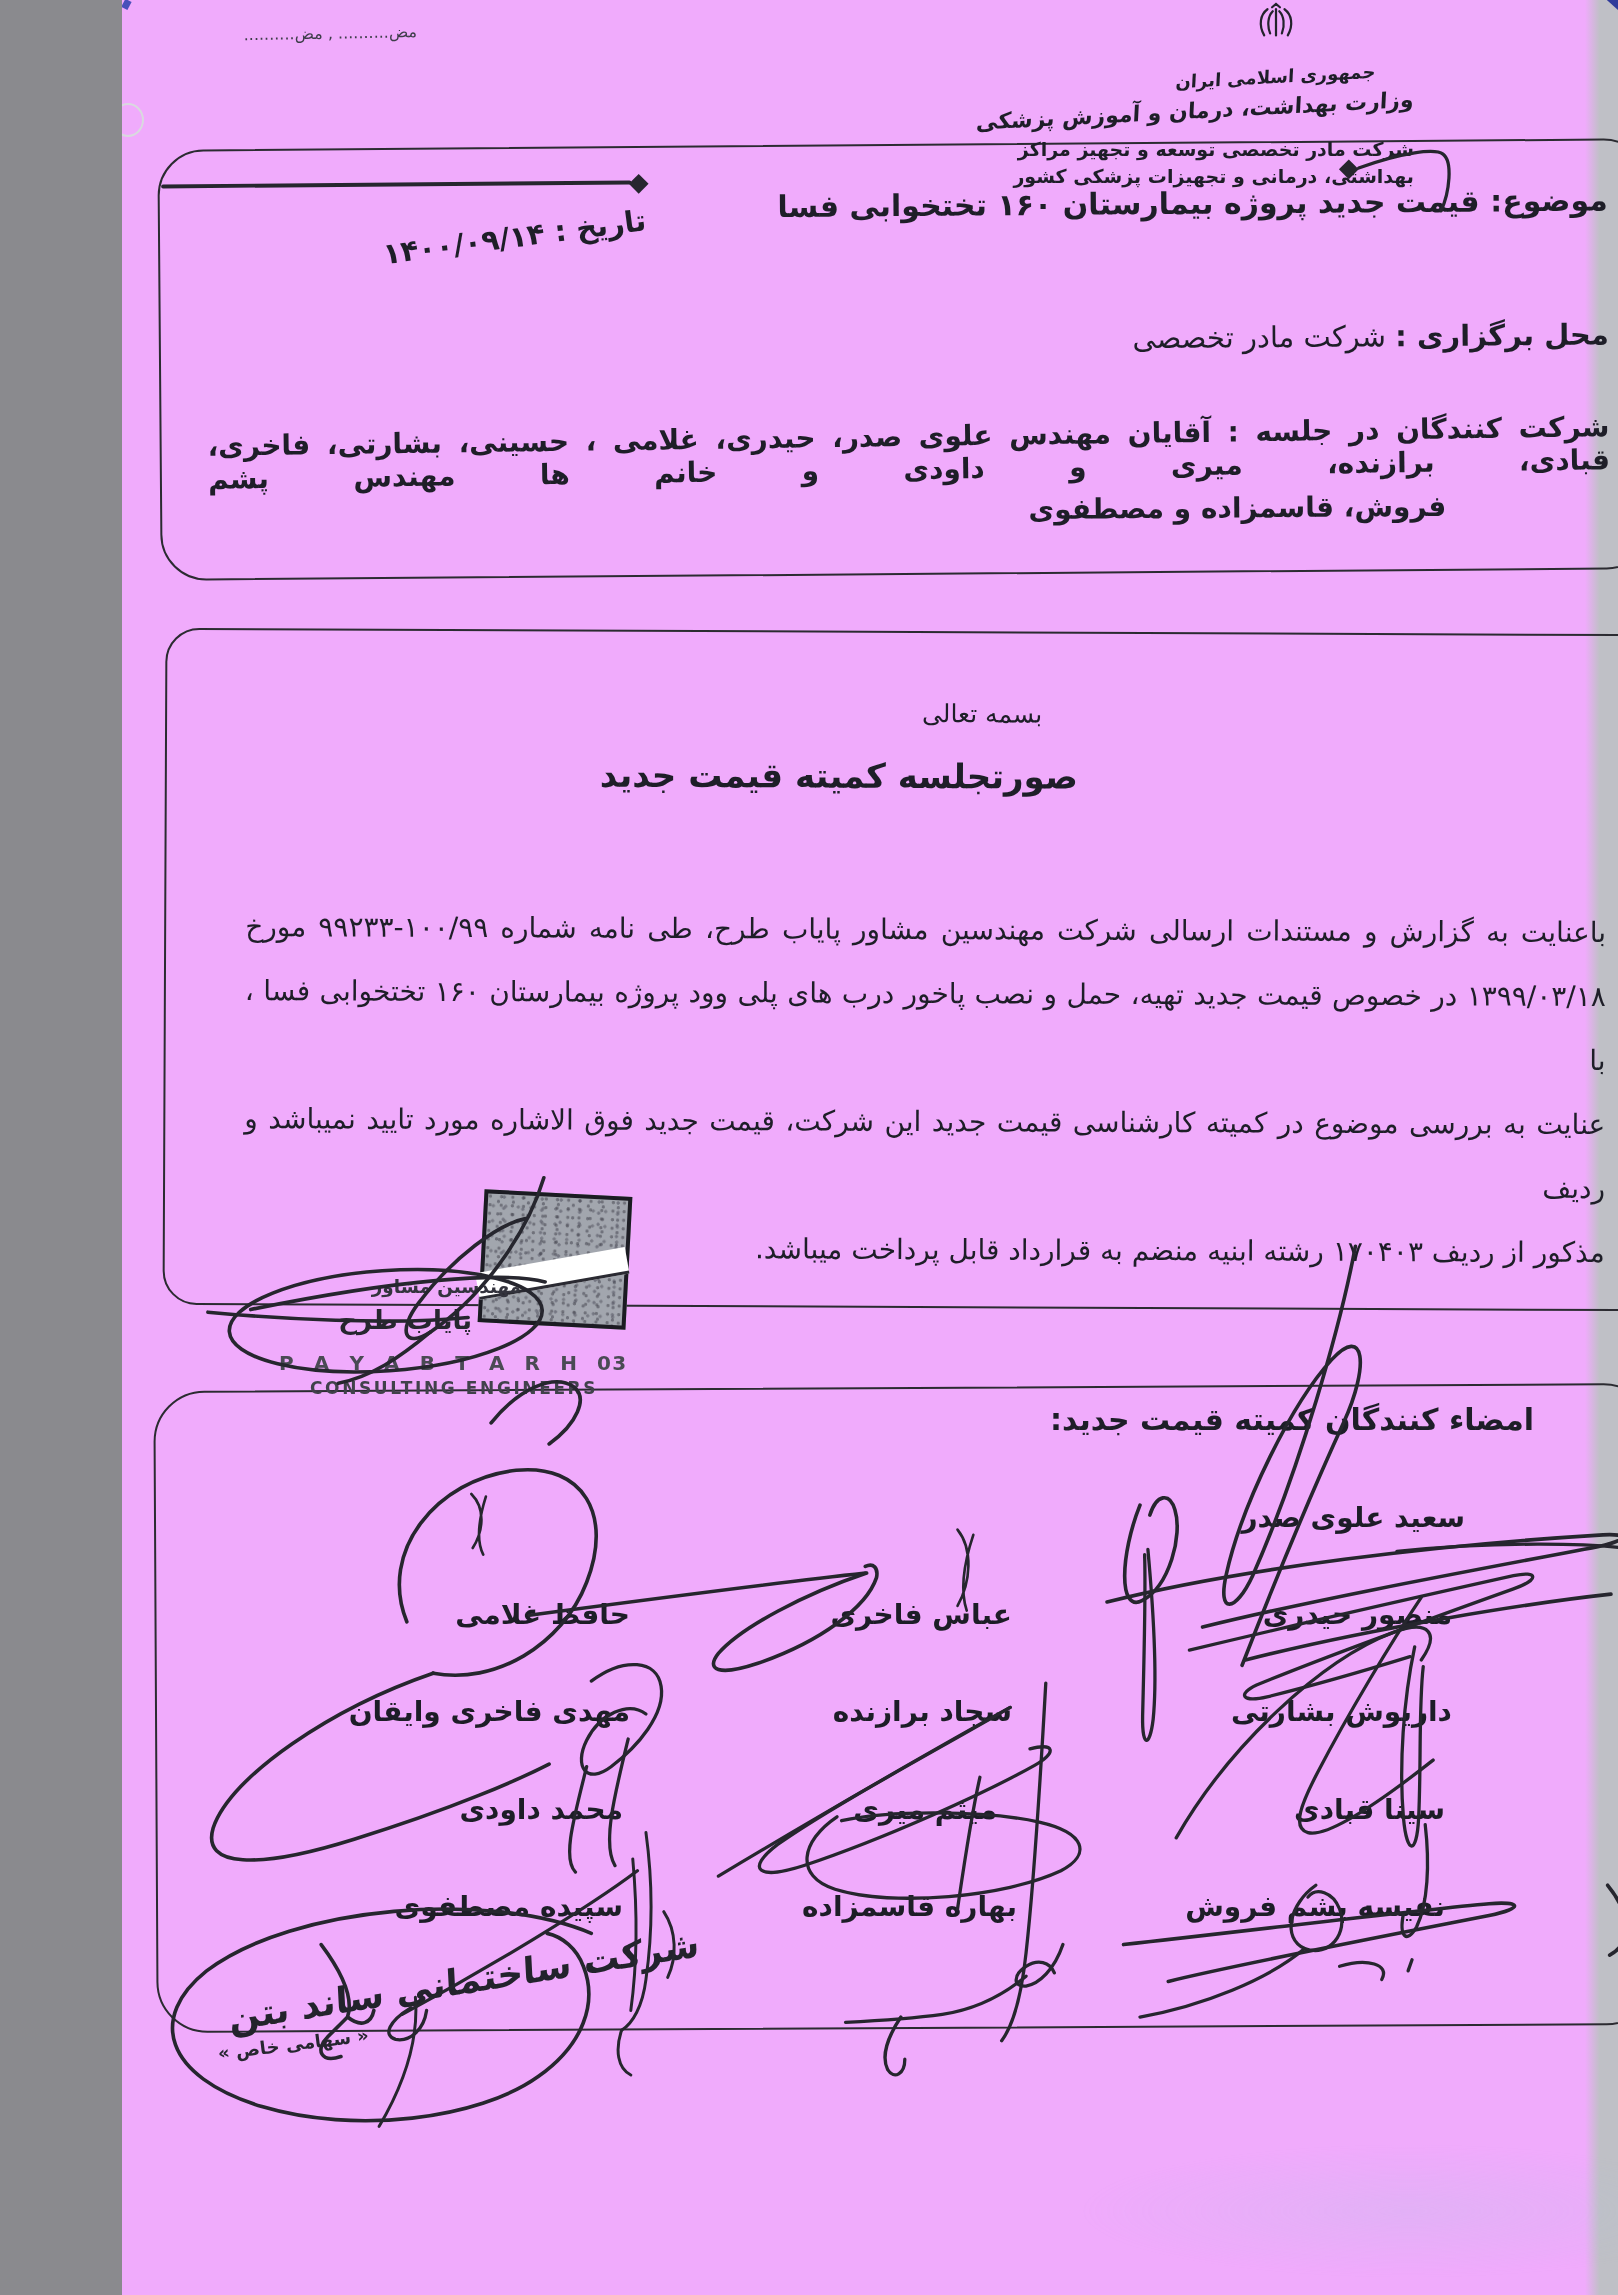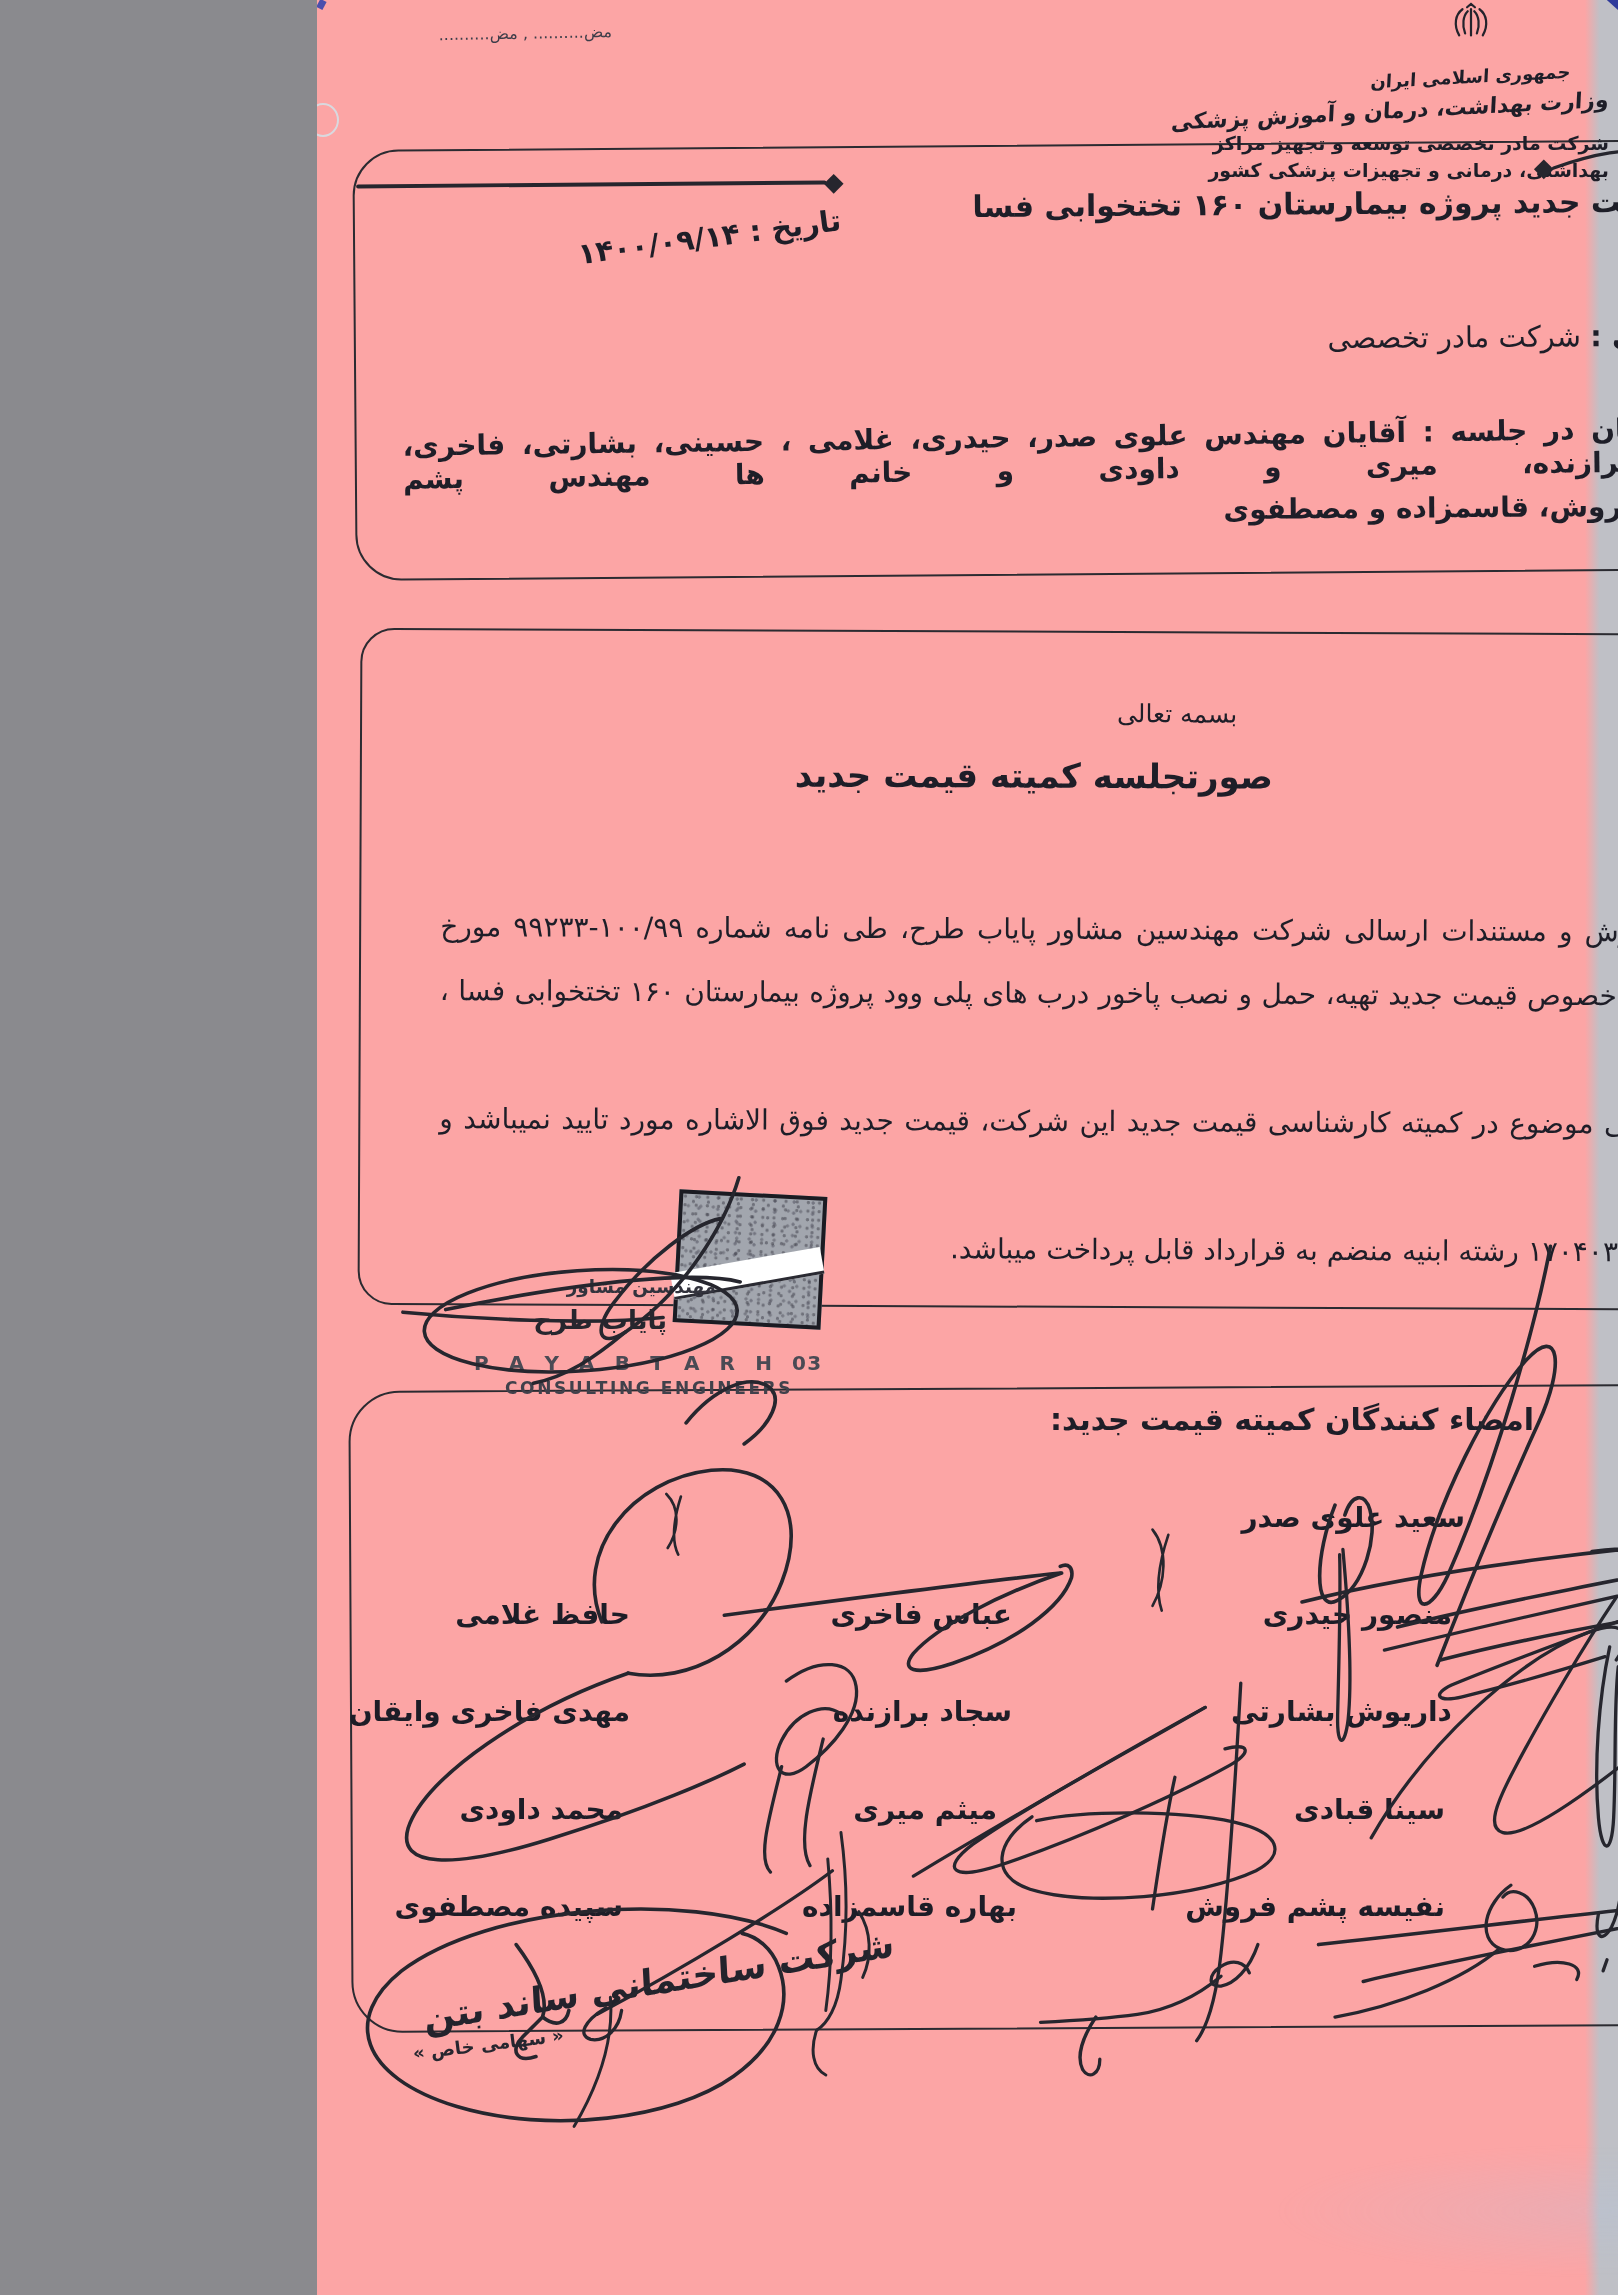--- a/index.html
+++ b/index.html
@@ -1,19 +1,19 @@
 <!DOCTYPE html>
 <html lang="fa" dir="rtl" style="font-size:10.5px"><head>
 <meta charset="utf-8">
 <style>
   html,body{margin:0;padding:0;background:#8a8a8e;}
   .page{
     position:relative;
-    width:1301px;height:2295px;
-    background:#fca5a5;
+    width:1496px;height:2295px;
+    background:#f0abfc;
     overflow:hidden;
     font-family:"DejaVu Sans",sans-serif;
     color:#1e1e28;
     direction:rtl;
   }
   .abs{position:absolute;}
   .nowrap{white-space:nowrap;}
   
   .scan-band{right:0;top:0;width:33px;height:2295px;
     background:linear-gradient(to left,#bfc0c6 55%,rgba(191,192,198,0));}
@@ -23,21 +23,21 @@
   .bottom-blotch{left:955px;top:2145px;width:663px;height:132px;
     background:radial-gradient(ellipse at center,rgba(178,198,228,.22),rgba(178,198,228,0) 70%);
     filter:blur(2.6px);}
   
   .corner-note{left:78px;top:24px;width:217px;font-size:16px;color:#3d3d49;
     letter-spacing:1.3px;direction:rtl;transform:rotate(-1deg);}
   
   .letterhead{left:1015px;top:4px;width:277px;text-align:center;}
   .lh-cal1{font-size:18px;font-weight:bold;transform:rotate(-3deg) skewX(-6deg);margin-top:26px;}
   .lh-cal2{font-size:22px;font-weight:bold;transform:rotate(-3deg) skewX(-6deg);margin-top:6.6px;}
-  .lh-b1{font-size:19px;font-weight:bold;margin-top:13px;}
+  .lh-b1{font-size:19px;font-weight:bold;margin-top:19px;}
   .lh-b2{font-size:19px;font-weight:bold;margin-top:5.3px;}
   
   .doc-box{border:2.6px solid #2b2b31;background:transparent;}
   .box1{left:37px;top:144px;width:1488px;height:427px;border-radius:46px;transform:rotate(-0.45deg);}
   .box2{left:42px;top:631px;width:1486px;height:673px;border-radius:34px;transform:rotate(0.25deg);}
   .box3{left:33px;top:1387px;width:1497px;height:638px;border-radius:51px;transform:rotate(-0.3deg);}
   
   .subject-row{right:40px;top:42px;font-size:30px;font-weight:bold;}
   .date-row{right:1001px;top:71px;font-size:29px;font-weight:bold;transform:rotate(-7deg);}
   .venue-row{right:40px;top:177px;font-size:29px;}

